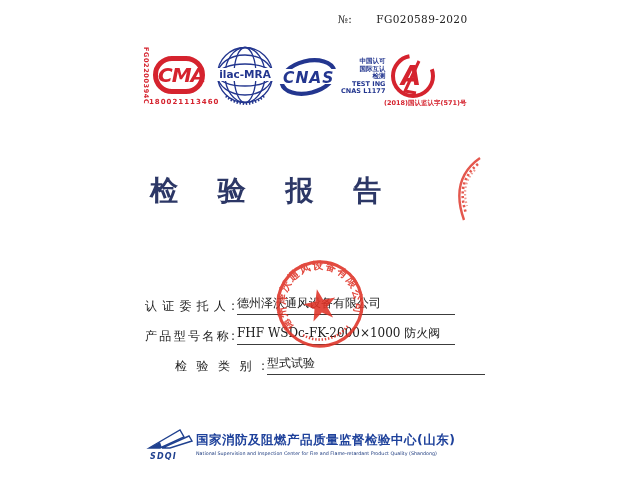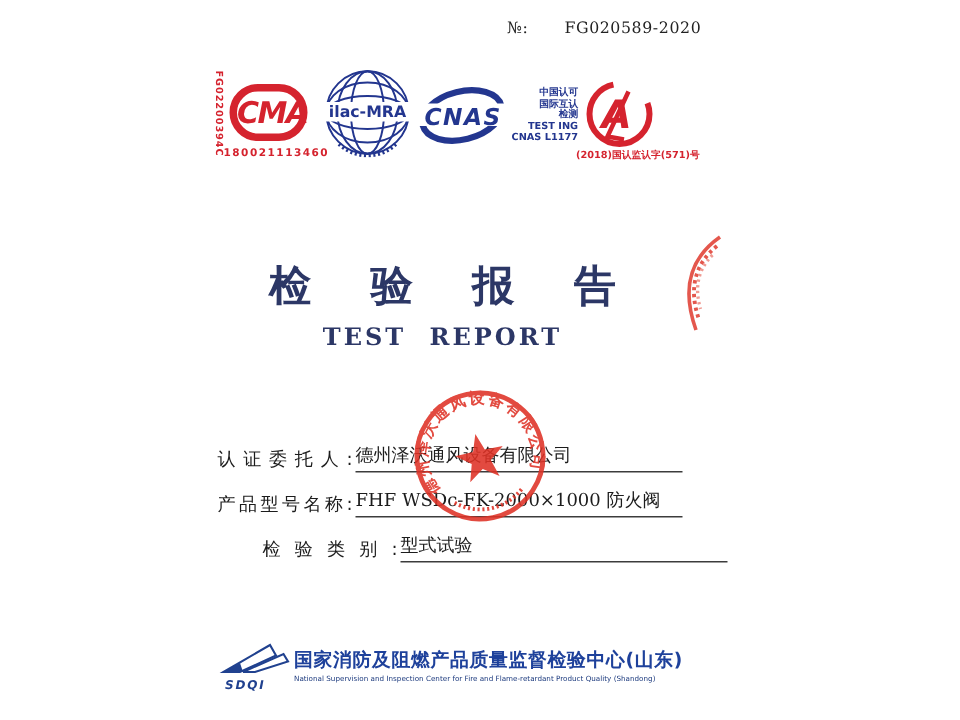--- a/index.html
+++ b/index.html
@@ -18,21 +18,21 @@
             display:flex;align-items:center;justify-content:flex-start;box-sizing:border-box;}
   .cma-mark span{font-weight:bold;font-style:italic;font-size:20px;color:#d5232e;letter-spacing:-1px;line-height:1;}
   .cma-number{left:149px;top:98px;font-size:7px;font-weight:bold;color:#d5232e;letter-spacing:1px;}
   .ilac-logo{left:215px;top:45px;}
   .cnas-logo{left:278px;top:56px;}
   .cnas-text{left:341px;top:58px;font-size:6.5px;line-height:7.6px;color:#23368f;font-weight:bold;text-align:right;}
   .cal-logo{left:388px;top:52px;}
   .cal-caption{left:384px;top:99px;font-size:6.5px;color:#d5232e;font-weight:bold;}
 
   
-  .title-wrap{left:135px;top:176px;width:320px;text-align:center;}
+  .title-wrap{left:135px;top:176px;width:320px;}
   .title-cn{font-size:28px;font-weight:bold;color:#2c3766;letter-spacing:15px;text-indent:15px;line-height:30px;}
   .title-en{margin-top:9px;font-family:"DejaVu Serif",serif;font-size:16px;font-weight:bold;color:#2c3766;
             letter-spacing:2px;word-spacing:8px;}
 
   
   .frow{left:145px;height:17px;white-space:nowrap;font-size:12px;color:#1c1c1c;}
   .frow .flabel{display:inline-block;width:90px;text-align:justify;text-align-last:justify;vertical-align:bottom;}
   .frow .fvalue{display:inline-block;width:218px;margin-left:2px;border-bottom:1px solid #3c3c3c;
                 padding-bottom:2px;vertical-align:bottom;font-family:"DejaVu Serif",serif;}
   .r1{top:295px;} .r2{top:325px;} .r3{top:355px;margin-left:30px;}
@@ -88,21 +88,20 @@
 
 <svg class="abs cal-logo" width="50" height="48" viewBox="0 0 50 48">
   <circle cx="25" cy="24" r="20" fill="none" stroke="#d5232e" stroke-width="4" stroke-dasharray="104 28" stroke-dashoffset="14"></circle>
   <text x="13" y="33" font-size="26" font-weight="bold" font-style="italic" fill="#d5232e">A</text>
   <path d="M 31 9 L 17 39 L 28 41" fill="none" stroke="#d5232e" stroke-width="3"></path>
 </svg>
 <div class="abs cal-caption">(2018)国认监认字(571)号</div>
 
 <div class="abs title-wrap">
   <div class="title-cn">检 验 报 告</div>
-  <div class="title-en">TEST REPORT</div>
 </div>
 
 <svg class="abs edge-stamp" width="36" height="68" viewBox="0 0 36 68">
   <path d="M 30 2 C 10 16 4 36 14 64" fill="none" stroke="#e4574d" stroke-width="2.4"></path>
   <path d="M 28 8 C 13 20 9 37 16 57" fill="none" stroke="#e4574d" stroke-width="2.6" stroke-dasharray="2.2 2.4"></path>
   <path d="M 25 14 C 15 24 13 36 17 50" fill="none" stroke="#ef9a92" stroke-width="2.2" stroke-dasharray="1.6 2.2"></path>
 </svg>
 
 <div class="abs frow r1">
   <span class="flabel">认证委托人:</span><span class="fvalue">德州泽沃通风设备有限公司</span>

